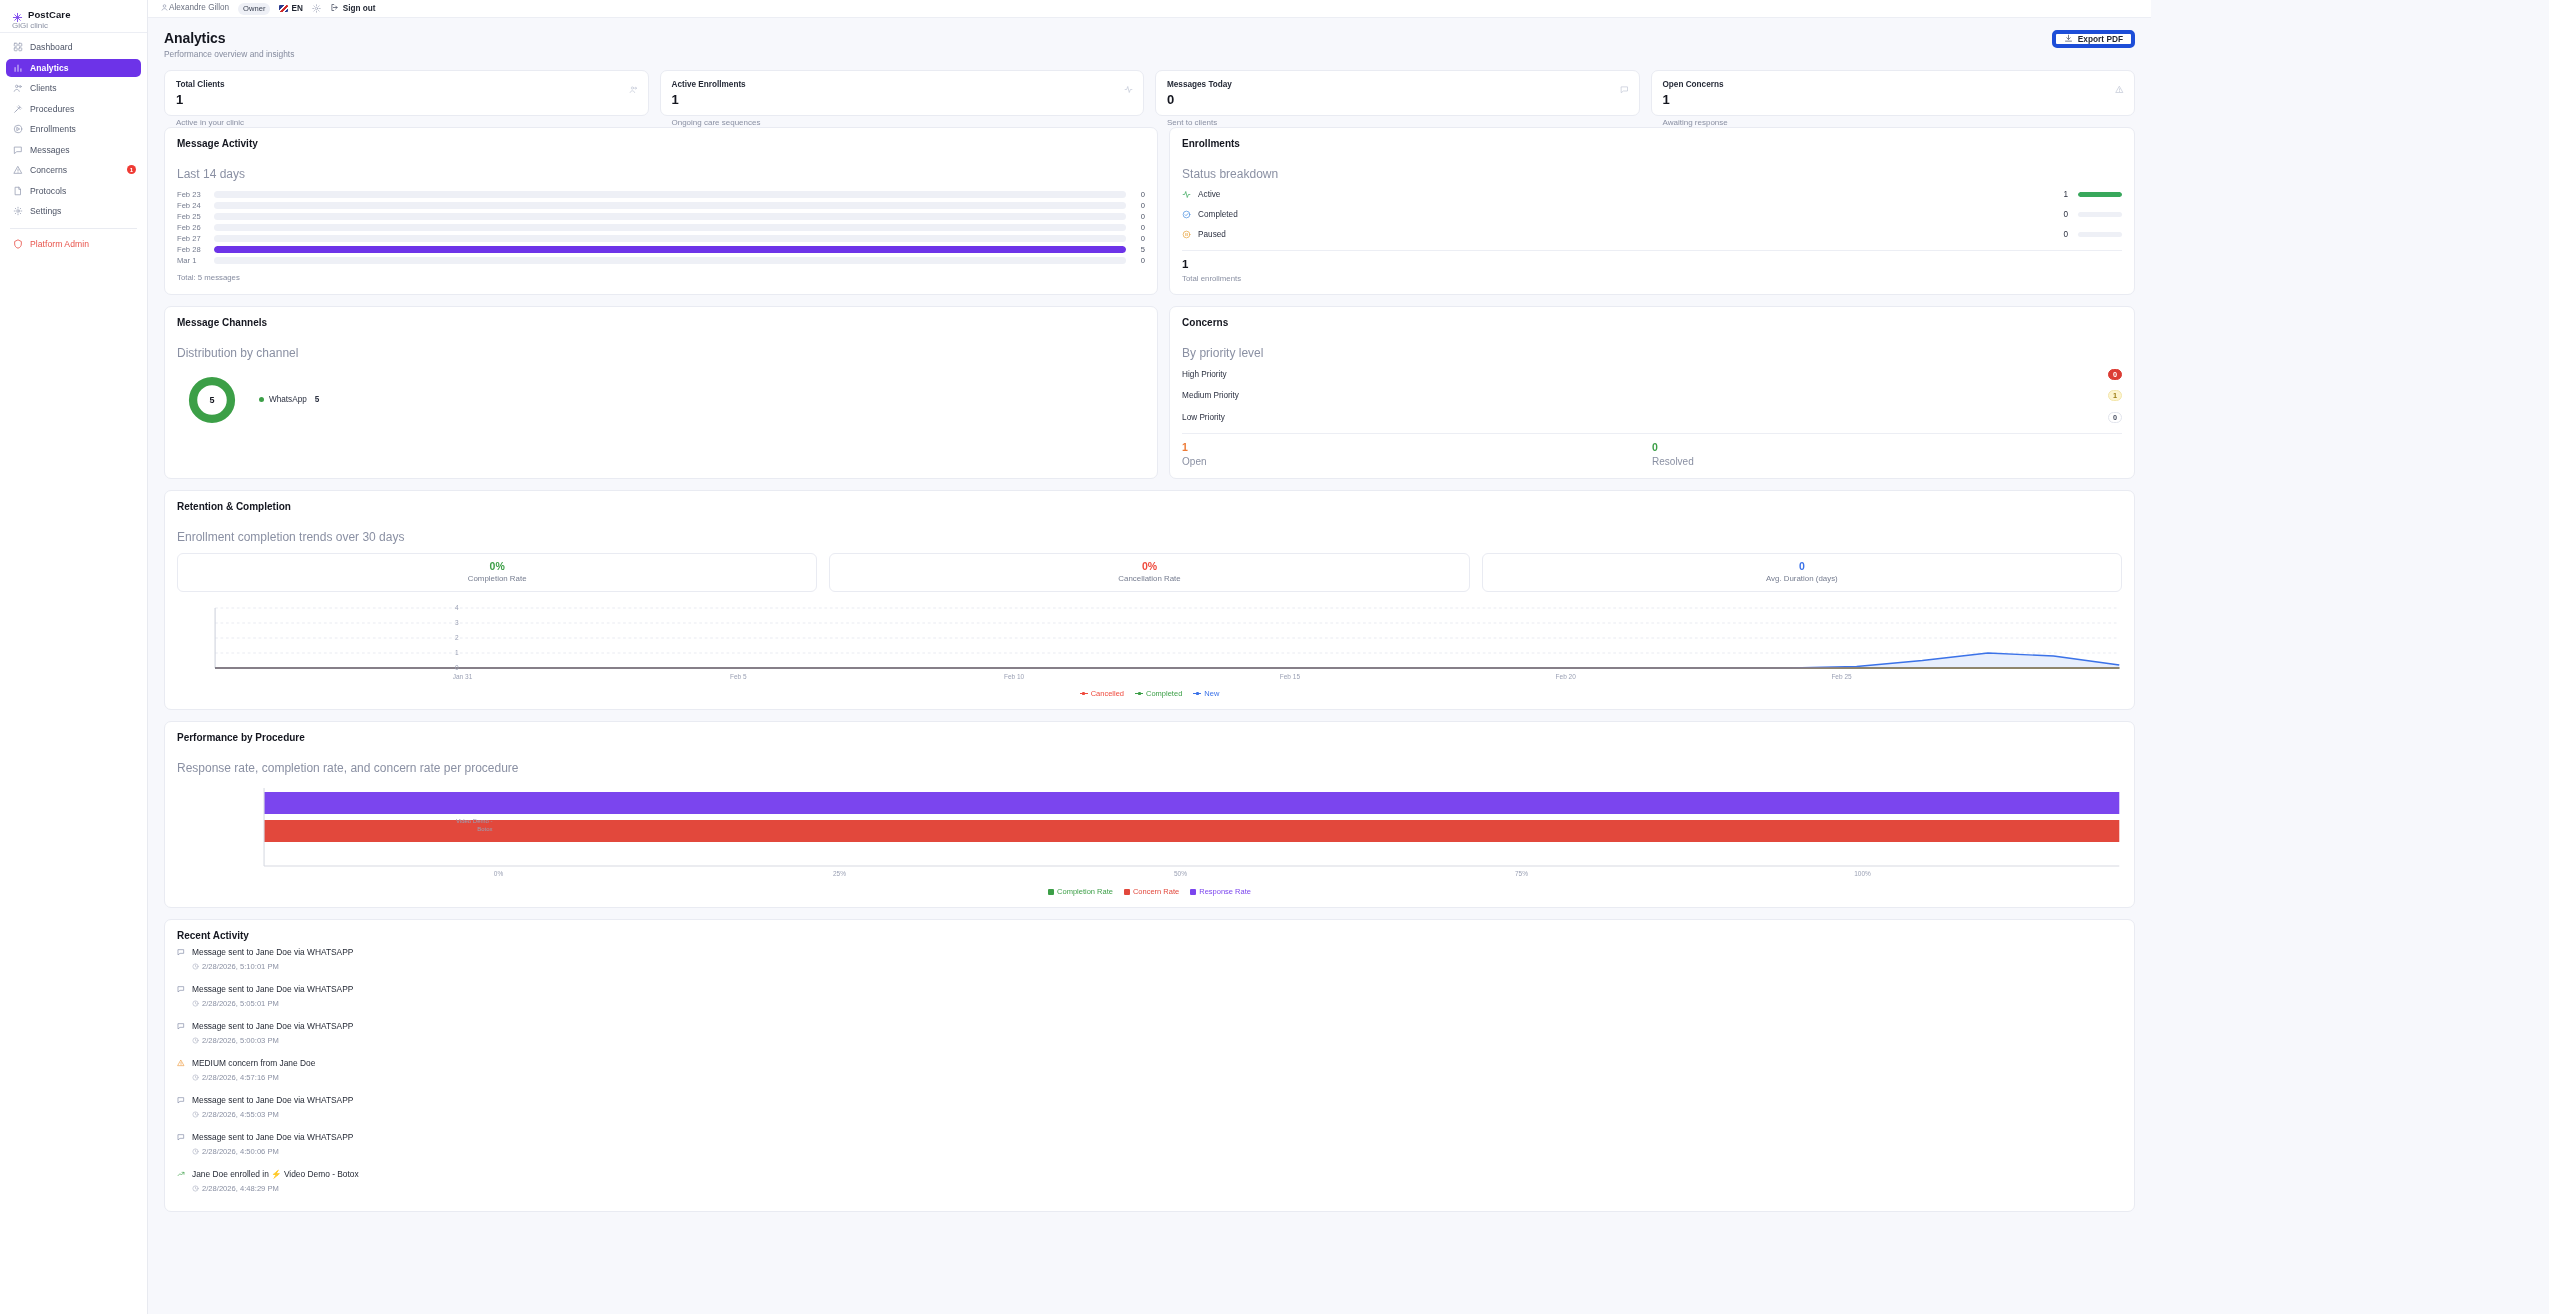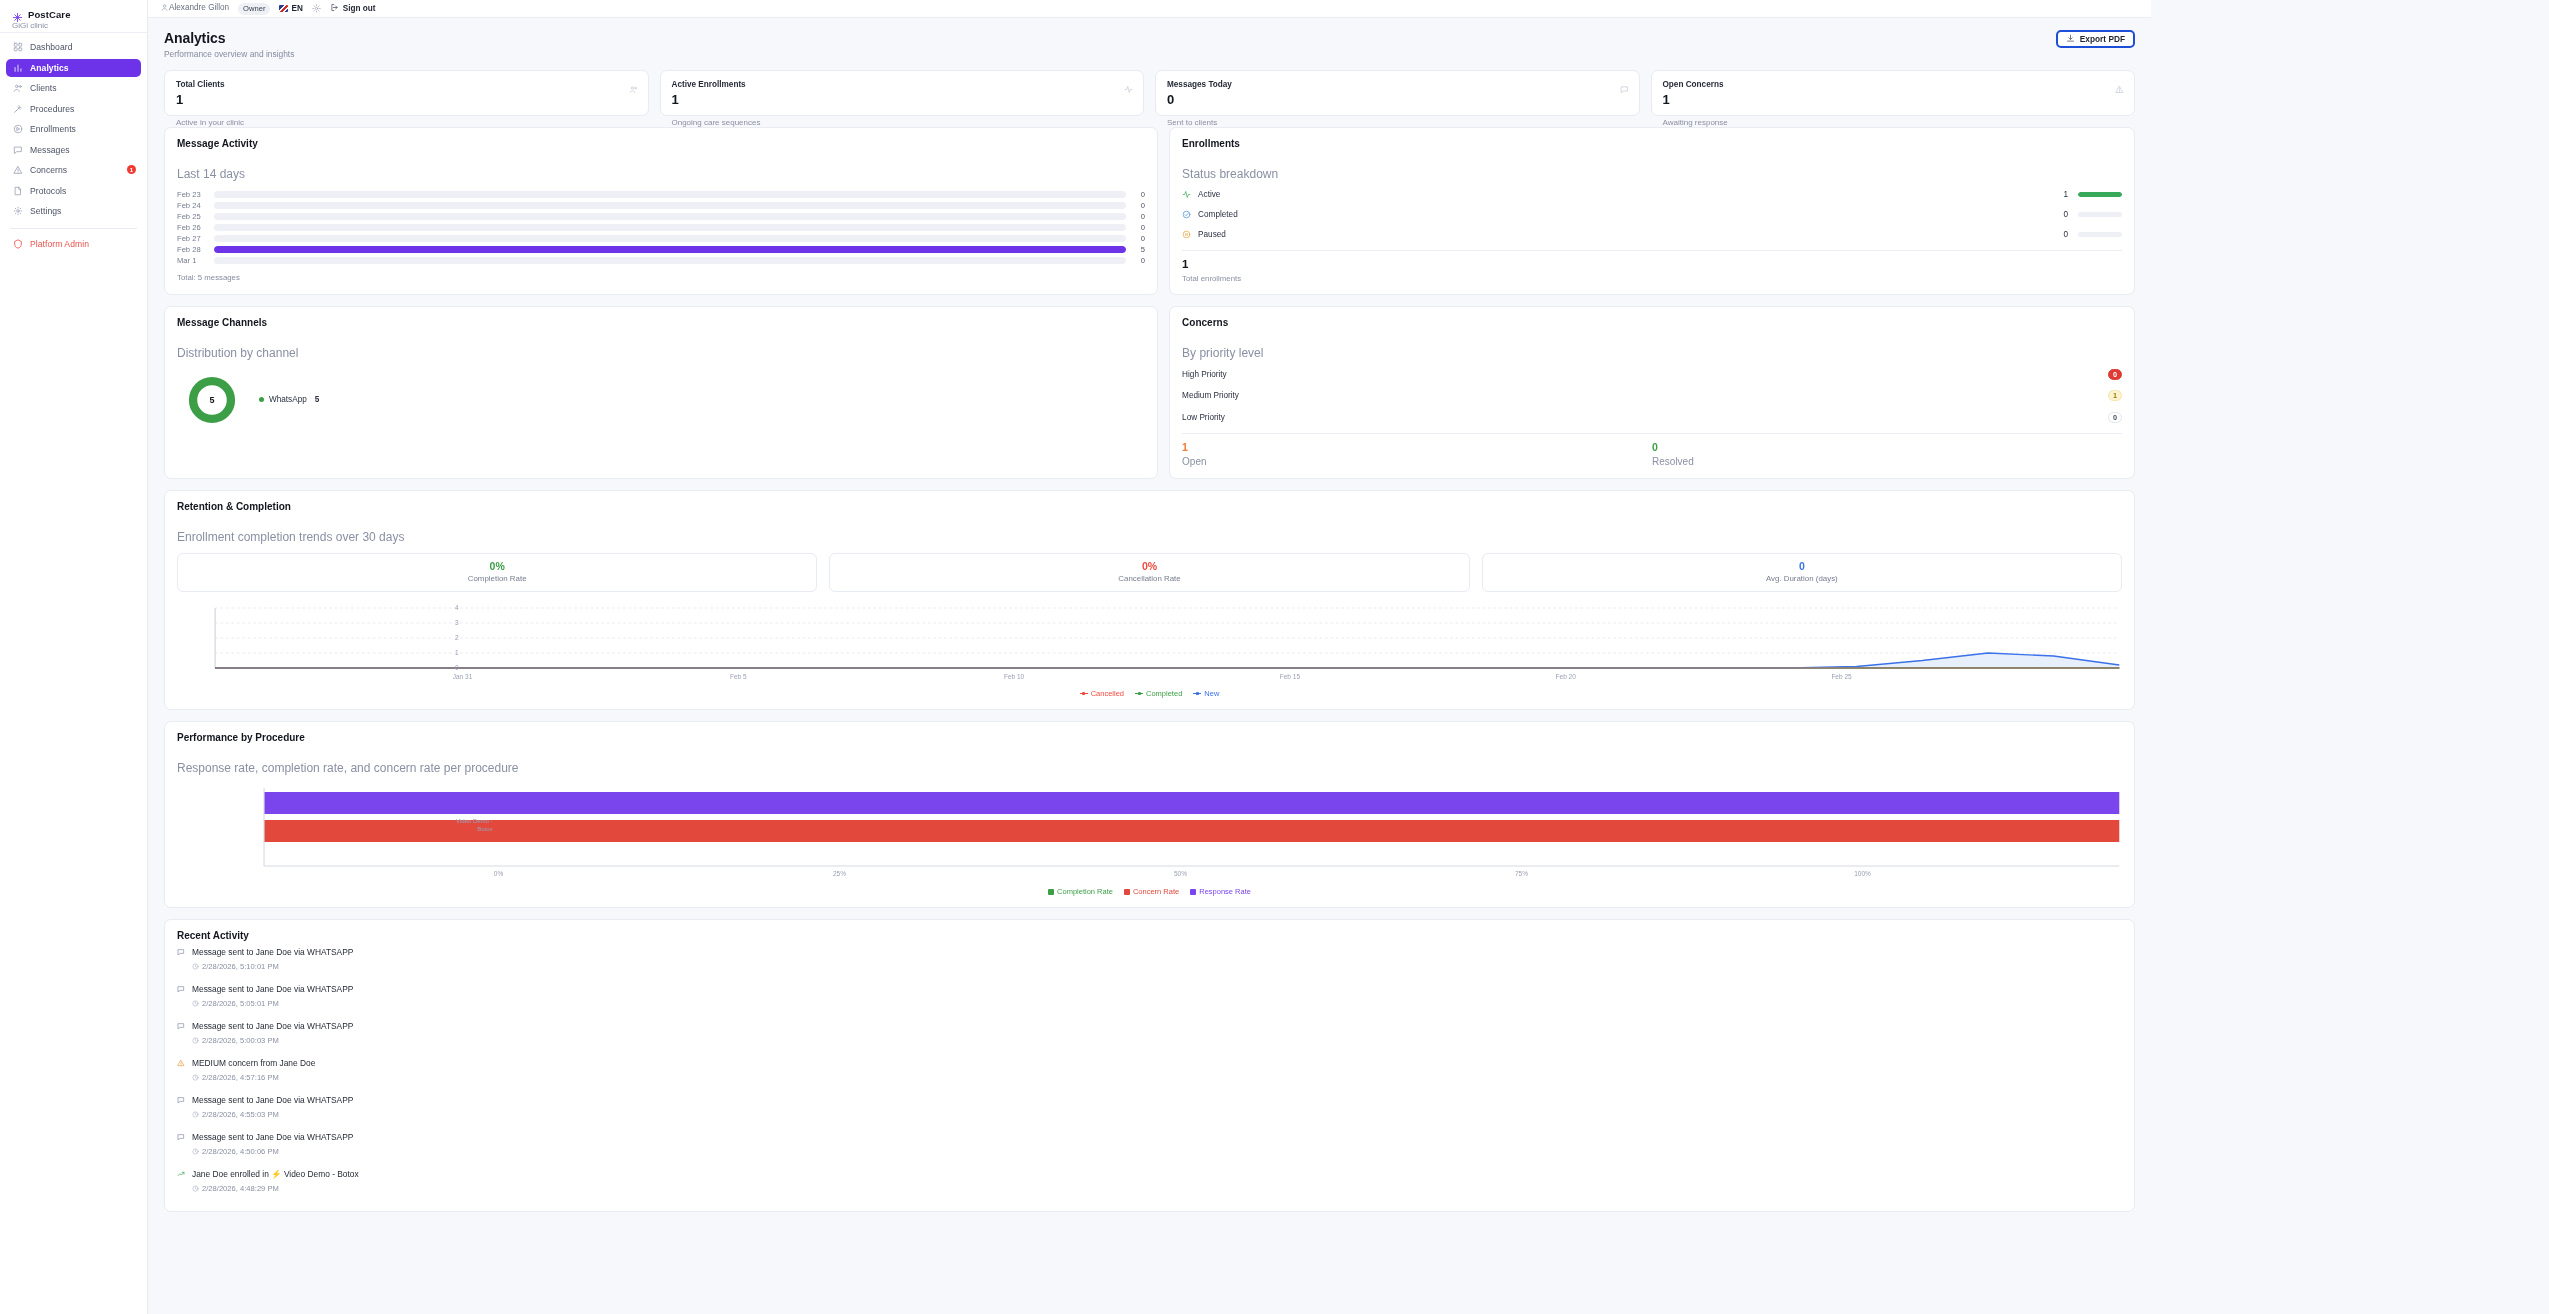--- a/index.html
+++ b/index.html
@@ -66,21 +66,21 @@
   .tb-icon { color: #9aa0b4; display: flex; align-items: center; }
   .tb-signout { display: flex; align-items: center; gap: 4px; font-size: 8.2px; font-weight: 600; color: #1f2430; cursor: pointer; }
 
   .scroll { flex: 1; overflow: hidden; padding: 12px 16px 0 16px; }
 
   .page-head { display: flex; justify-content: space-between; align-items: flex-start; margin-bottom: 11px; }
   .page-title { font-size: 14px; font-weight: 700; color: #14161f; letter-spacing: -.1px; }
   .page-sub { font-size: 8.4px; color: #858b9e; margin-top: 3px; }
   .btn-export {
     display: flex; align-items: center; gap: 5px;
-    border: 2px solid #1d4ed8; background: #fff; border-radius: 5px;
+    border: 4px solid #1d4ed8; background: #fff; border-radius: 5px;
     height: 18px; padding: 0 8px; font-size: 8.3px; font-weight: 600; color: #1f2430;
     cursor: pointer;
   }
 
   .cards-row { display: flex; gap: 11px; margin-bottom: 11px; }
   .card {
     background: #fff; border: 1px solid #e9ebf2; border-radius: 7px;
   }
   .stat-card { flex: 1; padding: 9px 11px 11px 11px; position: relative; height: 46px; }
   .stat-label { font-size: 8.2px; font-weight: 600; color: #262b38; }

